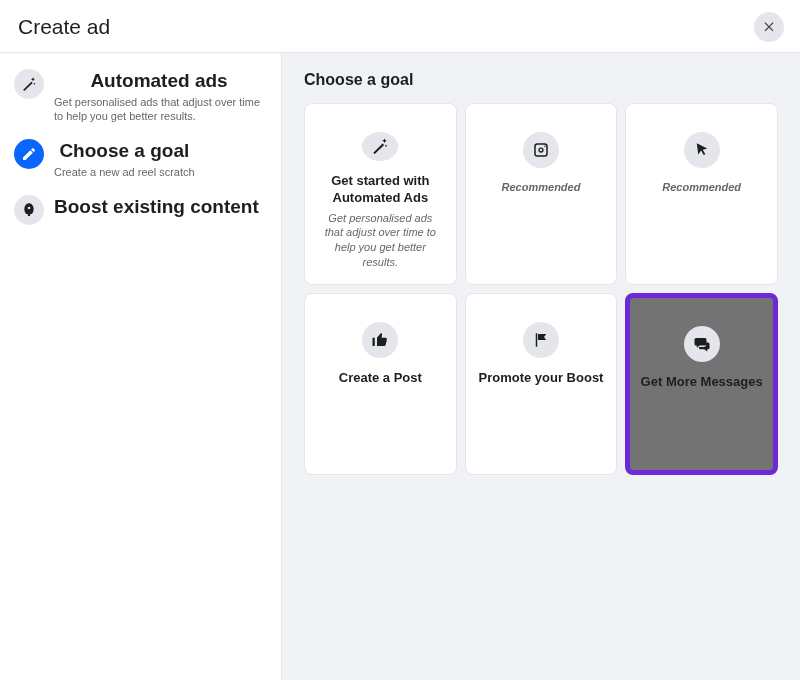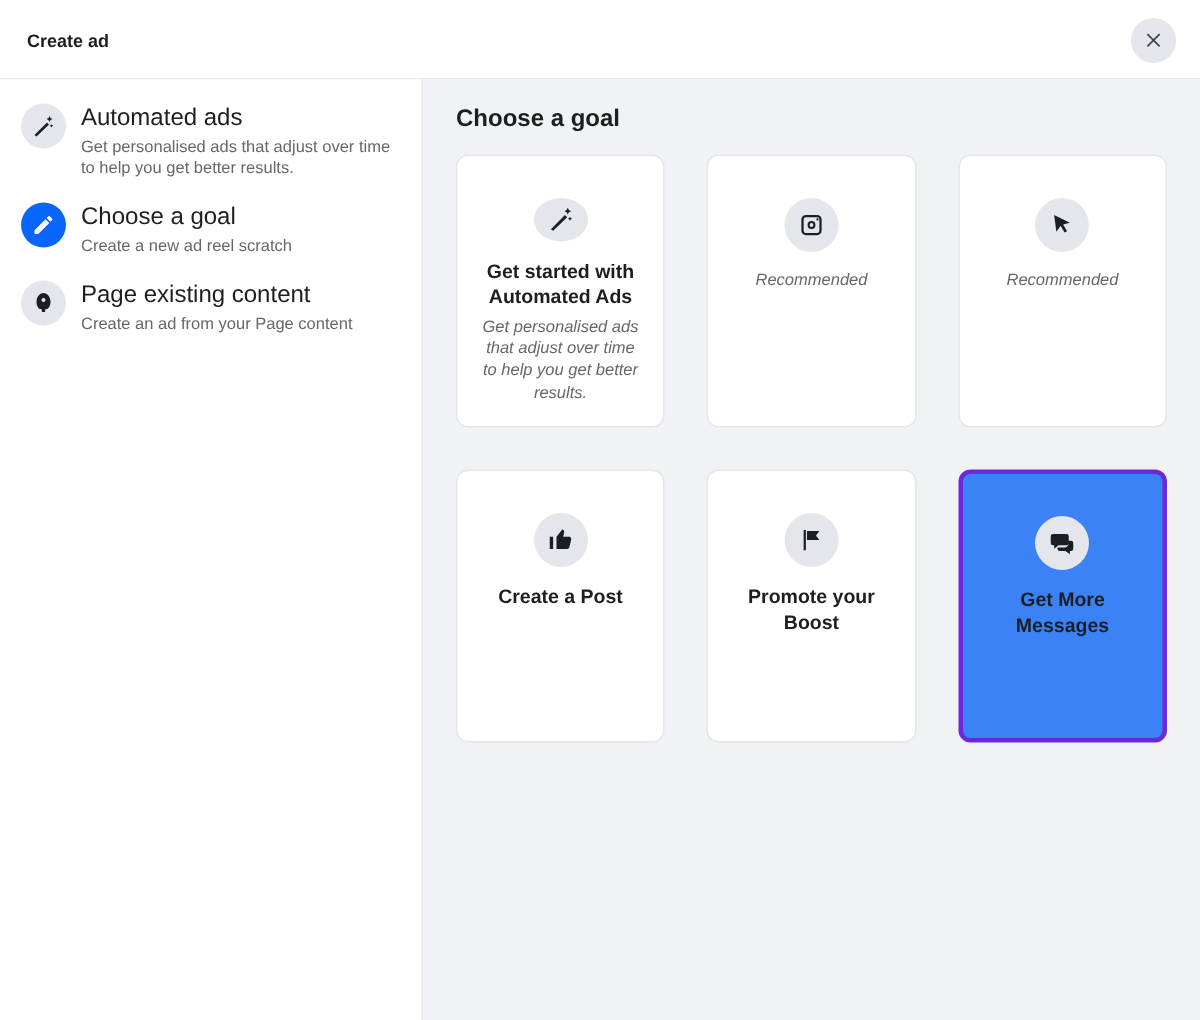--- a/index.html
+++ b/index.html
@@ -13,22 +13,22 @@
   }
   .header {
     display: flex;
     align-items: center;
     justify-content: space-between;
     padding: 12px 16px 10px 18px;
     border-bottom: 1px solid #e4e6eb;
     background: #fff;
   }
   .header h1 {
-    font-size: 12px;
-    font-weight: 700;
+    font-size: 21px;
+    font-weight: 400;
   }
   .close-btn {
     width: 30px; height: 30px;
     border-radius: 50%;
     background: #e4e6eb;
     display: flex; align-items: center; justify-content: center;
     cursor: pointer;
     border: none;
   }
   .close-btn svg { width: 14px; height: 14px; fill: #444; }
@@ -54,62 +54,62 @@
   .side-icon {
     width: 30px; height: 30px;
     border-radius: 50%;
     background: #e4e6eb;
     display: flex; align-items: center; justify-content: center;
     flex-shrink: 0;
   }
   .side-icon.active { background: #0866ff; }
   .side-icon svg { width: 16px; height: 16px; fill: #1c1e21; }
   .side-icon.active svg { fill: #fff; }
-  .side-text h3 { font-size: 16px; font-weight: 400; line-height: 1.3; }
+  .side-text h3 { font-size: 19px; font-weight: 700; line-height: 1.3; text-align: center; }
   .side-text p { font-size: 11px; color: #65676b; line-height: 1.3; margin-top: 1px; max-width: 210px; }
 
   .main {
     flex: 1;
     background: #f0f2f5;
     padding: 18px 22px;
     overflow: auto;
   }
   .main h2 { font-size: 16px; font-weight: 700; margin-bottom: 14px; }
 
   .grid {
     display: grid;
     grid-template-columns: repeat(3, 1fr);
-    gap: 28px;
+    gap: 8px;
   }
   .card {
     background: #fff;
     border: 1px solid #e4e6eb;
     border-radius: 8px;
     padding: 28px 10px 14px 10px;
     text-align: center;
     height: 182px;
     cursor: pointer;
     display: flex;
     flex-direction: column;
     align-items: center;
   }
   .card.highlight {
-    border: 3px solid #6d28d9;
-    background: #3b82f6;
+    border: 5px solid #6d28d9;
+    background: #737373;
   }
   .card-icon {
     width: 36px; height: 36px;
     border-radius: 50%;
     background: #e4e6eb;
     display: flex; align-items: center; justify-content: center;
     margin-bottom: 12px;
   }
   .card-icon svg { width: 18px; height: 18px; fill: #1c1e21; }
   .card h4 { font-size: 13px; font-weight: 700; line-height: 1.3; margin-bottom: 4px; }
-  .card .sub { font-size: 11px; color: #65676b; line-height: 1.35; font-style: italic; }
+  .card .sub { font-size: 11px; color: #65676b; line-height: 1.35; font-style: italic; font-weight: bold; }
   .card .desc { font-size: 11px; color: #65676b; line-height: 1.35; font-style: italic; padding: 0 4px; }
 </style>
 </head>
 <body>
 
 <div class="header">
   <h1>Create ad</h1>
   <button class="close-btn">
     <span>
       <svg viewBox="0 0 24 24">
@@ -146,22 +146,21 @@
       </div>
     </div>
 
     <div class="side-item">
       <div class="side-icon">
         <svg viewBox="0 0 24 24">
             <path d="M12 2c3 0 7 3 7 9 0 2.1-.6 4-1.6 5.5L16 18h-2l-.5 3h-3L10 18H8l-1.4-1.5C5.6 15 5 13.1 5 11c0-6 4-9 7-9zm0 5a2 2 0 1 0 0 4 2 2 0 0 0 0-4z"></path>
           </svg>
       </div>
       <div class="side-text">
-        <h3>Page existing content</h3>
-        <p>Create an ad from your Page content</p>
+        <h3>Boost existing content</h3>
       </div>
     </div>
 
   </aside>
 
   <main class="main">
     <h2>Choose a goal</h2>
 
     <div class="grid">
 

